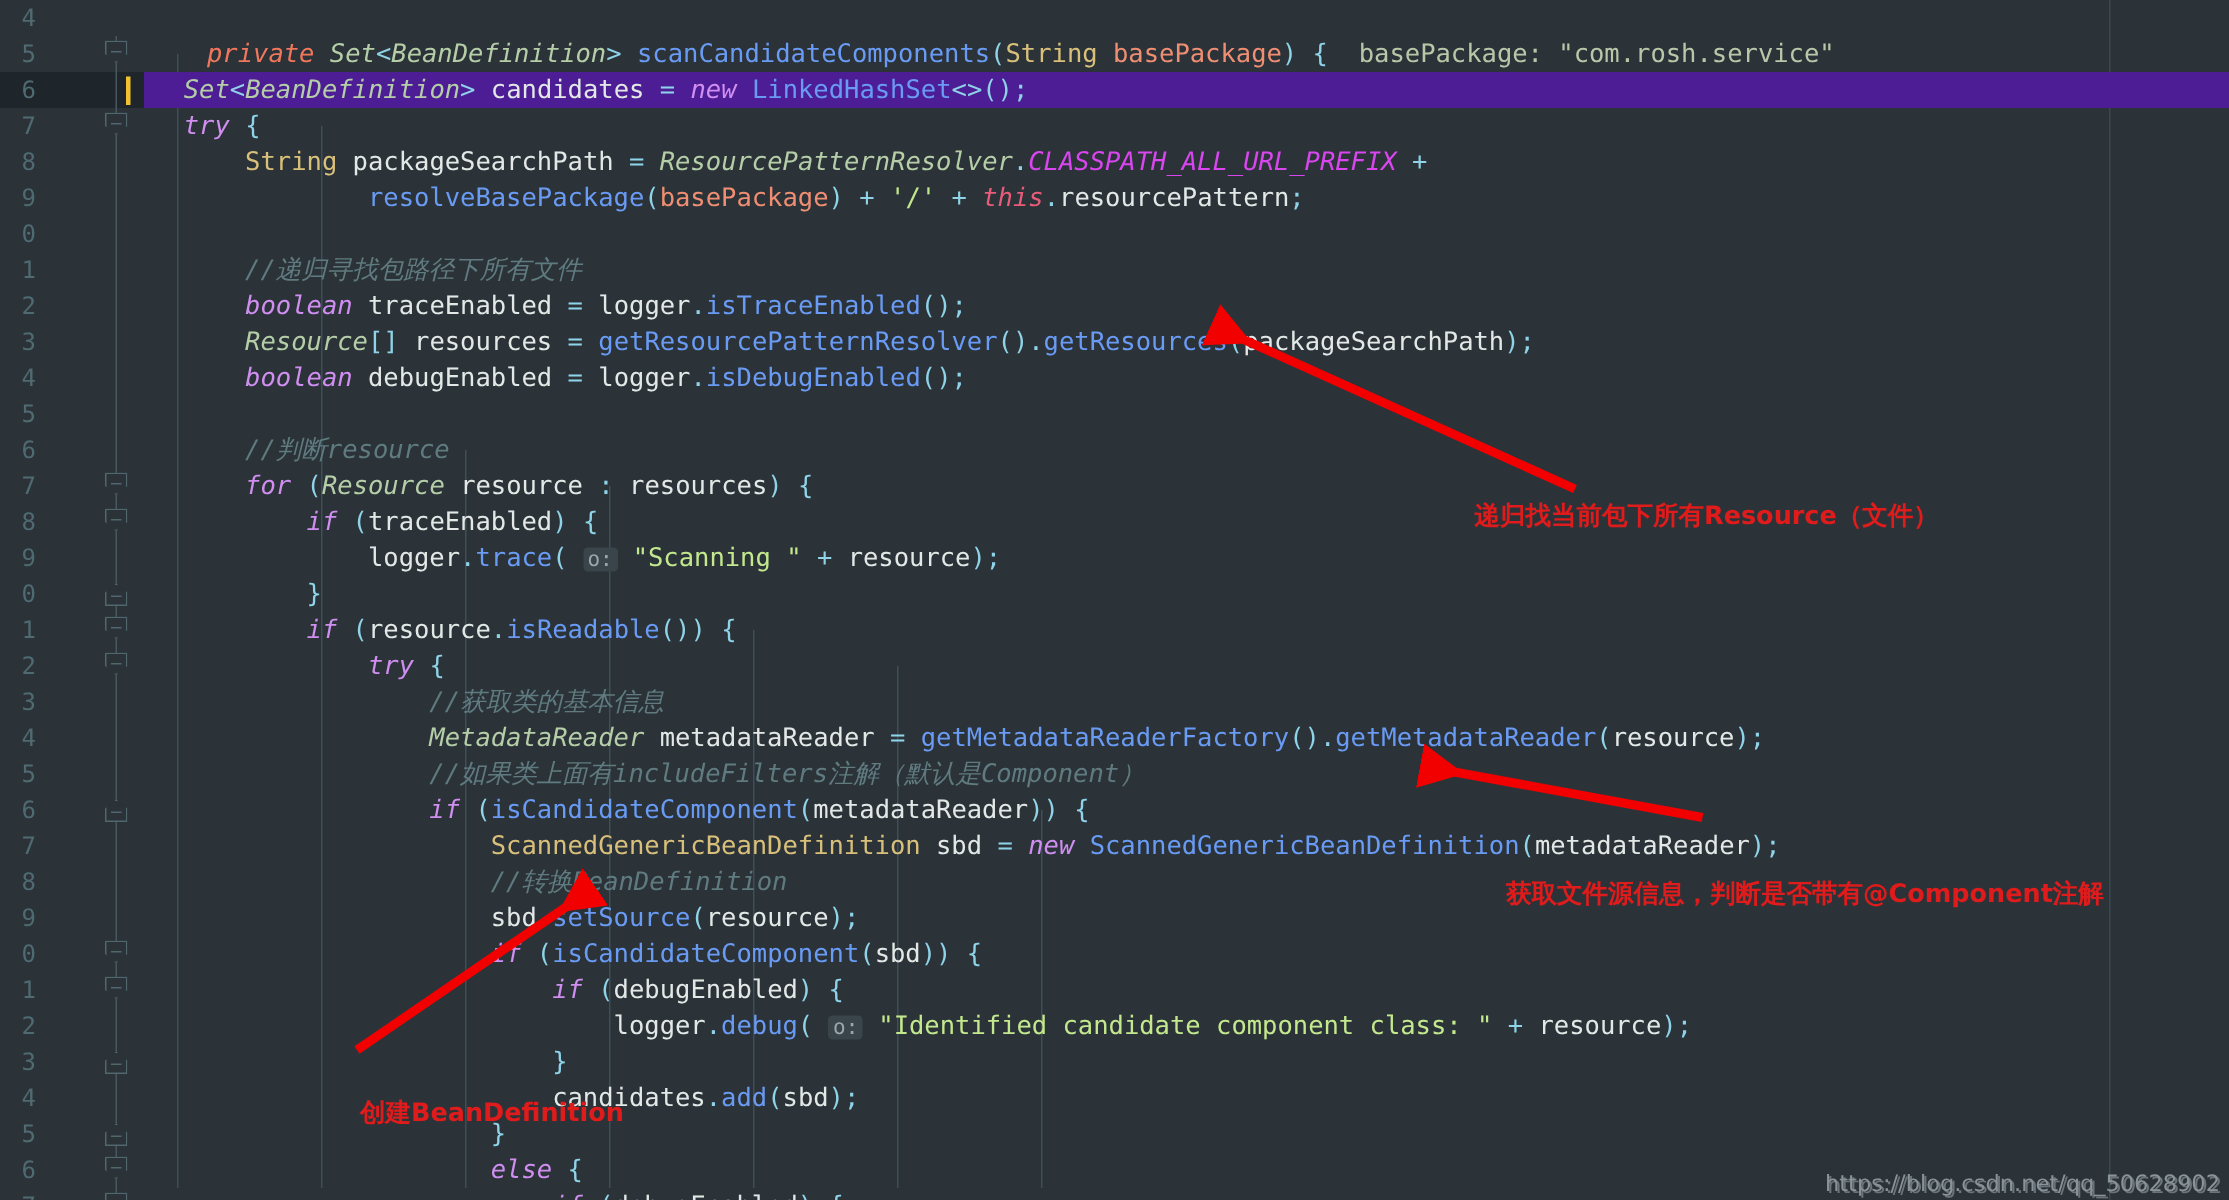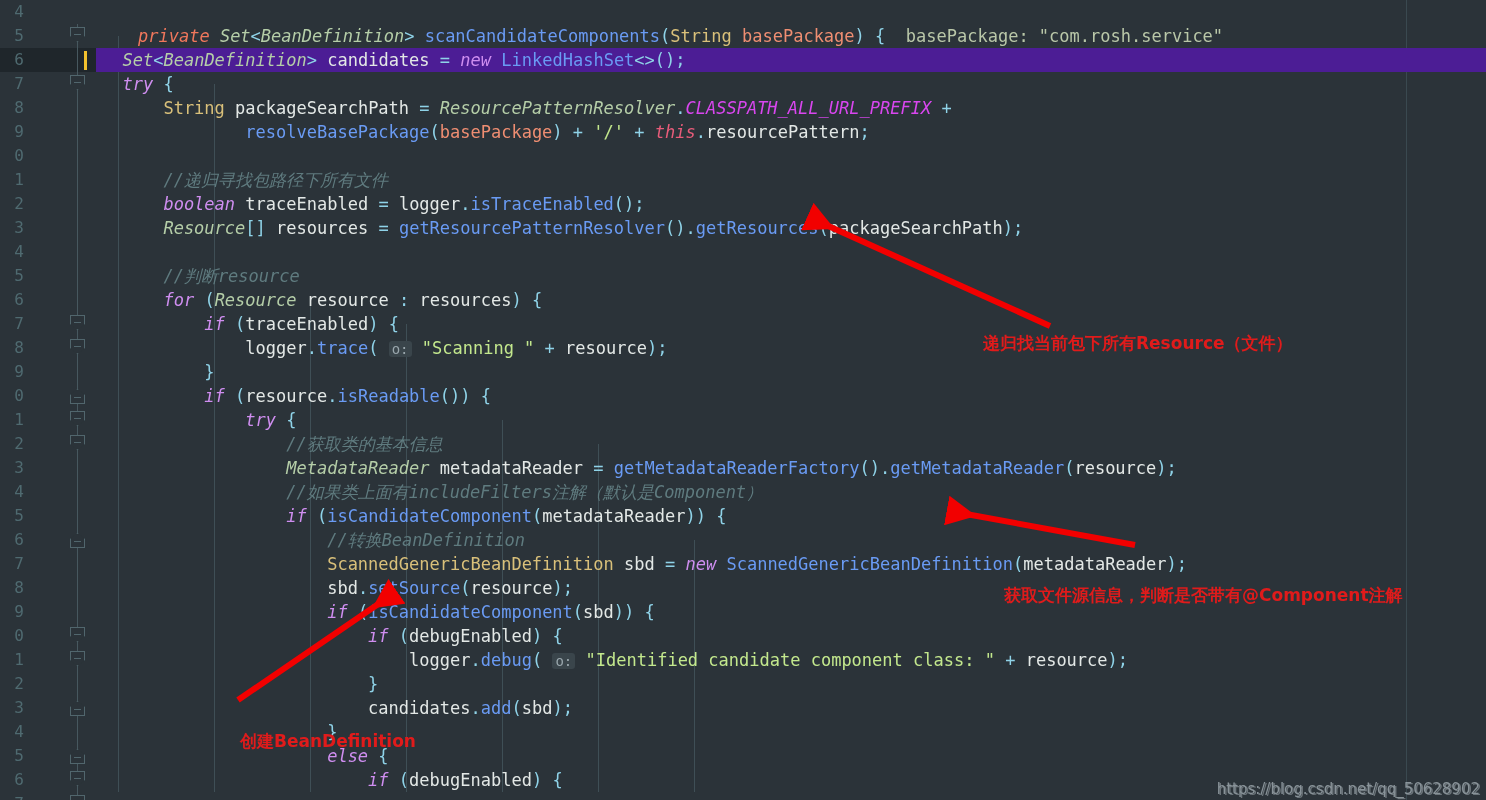--- a/index.html
+++ b/index.html
@@ -432,20 +432,21 @@
     <div class="line"><span class="fn">              resolveBasePackage</span><span class="punct">(</span><span class="param">basePackage</span><span class="punct">)</span> <span class="punct">+</span> <span class="str">'/'</span> <span class="punct">+</span> <span class="thiskw">this</span><span class="punct">.</span><span class="white">resourcePattern</span><span class="punct">;</span></div>
 
     <div class="line"></div>
 
     <div class="line"><span class="cmt">      //递归寻找包路径下所有文件</span></div>
 
     <div class="line"><span class="kw2">      boolean</span> <span class="white">traceEnabled</span> <span class="punct">=</span> <span class="white">logger</span><span class="punct">.</span><span class="fn">isTraceEnabled</span><span class="punct">();</span></div>
 
     <div class="line"><span class="type">      Resource</span><span class="punct">[]</span> <span class="white">resources</span> <span class="punct">=</span> <span class="fn">getResourcePatternResolver</span><span class="punct">().</span><span class="fn">getResources</span><span class="punct">(</span><span class="white">packageSearchPath</span><span class="punct">);</span></div>
 
+    <div class="line"><span class="kw2">      boolean</span> <span class="white">debugEnabled</span> <span class="punct">=</span> <span class="white">logger</span><span class="punct">.</span><span class="fn">isDebugEnabled</span><span class="punct">();</span></div>
 
     <div class="line"></div>
 
     <div class="line"><span class="cmt">      //判断resource</span></div>
 
     <div class="line"><span class="kw2">      for</span> <span class="punct">(</span><span class="type">Resource</span> <span class="white">resource</span> <span class="punct">:</span> <span class="white">resources</span><span class="punct">) {</span></div>
 
     <div class="line"><span class="kw2">          if</span> <span class="punct">(</span><span class="white">traceEnabled</span><span class="punct">) {</span></div>
 
     <div class="line"><span class="white">              logger</span><span class="punct">.</span><span class="fn">trace</span><span class="punct">(</span> <span class="hintbadge">o:</span> <span class="str">"Scanning "</span> <span class="punct">+</span> <span class="white">resource</span><span class="punct">);</span></div>
@@ -457,23 +458,23 @@
     <div class="line"><span class="kw2">              try</span> <span class="punct">{</span></div>
 
     <div class="line"><span class="cmt">                  //获取类的基本信息</span></div>
 
     <div class="line"><span class="type">                  MetadataReader</span> <span class="white">metadataReader</span> <span class="punct">=</span> <span class="fn">getMetadataReaderFactory</span><span class="punct">().</span><span class="fn">getMetadataReader</span><span class="punct">(</span><span class="white">resource</span><span class="punct">);</span></div>
 
     <div class="line"><span class="cmt">                  //如果类上面有includeFilters注解（默认是Component）</span></div>
 
     <div class="line"><span class="kw2">                  if</span> <span class="punct">(</span><span class="fn">isCandidateComponent</span><span class="punct">(</span><span class="white">metadataReader</span><span class="punct">)) {</span></div>
 
+    <div class="line"><span class="type2">                      ScannedGenericBeanDefinition</span> <span class="white">sbd</span> <span class="punct">=</span> <span class="kw2">new</span> <span class="fn">ScannedGenericBeanDefinition</span><span class="punct">(</span><span class="white">metadataReader</span><span class="punct">);</span></div>
+
     <div class="line"><span class="cmt">                      //转换BeanDefinition</span></div>
-
-    <div class="line"><span class="type2">                      ScannedGenericBeanDefinition</span> <span class="white">sbd</span> <span class="punct">=</span> <span class="kw2">new</span> <span class="fn">ScannedGenericBeanDefinition</span><span class="punct">(</span><span class="white">metadataReader</span><span class="punct">);</span></div>
 
     <div class="line"><span class="white">                      sbd</span><span class="punct">.</span><span class="fn">setSource</span><span class="punct">(</span><span class="white">resource</span><span class="punct">);</span></div>
 
     <div class="line"><span class="kw2">                      if</span> <span class="punct">(</span><span class="fn">isCandidateComponent</span><span class="punct">(</span><span class="white">sbd</span><span class="punct">)) {</span></div>
 
     <div class="line"><span class="kw2">                          if</span> <span class="punct">(</span><span class="white">debugEnabled</span><span class="punct">) {</span></div>
 
     <div class="line"><span class="white">                              logger</span><span class="punct">.</span><span class="fn">debug</span><span class="punct">(</span> <span class="hintbadge">o:</span> <span class="str">"Identified candidate component class: "</span> <span class="punct">+</span> <span class="white">resource</span><span class="punct">);</span></div>
 
     <div class="line"><span class="punct">                          }</span></div>

